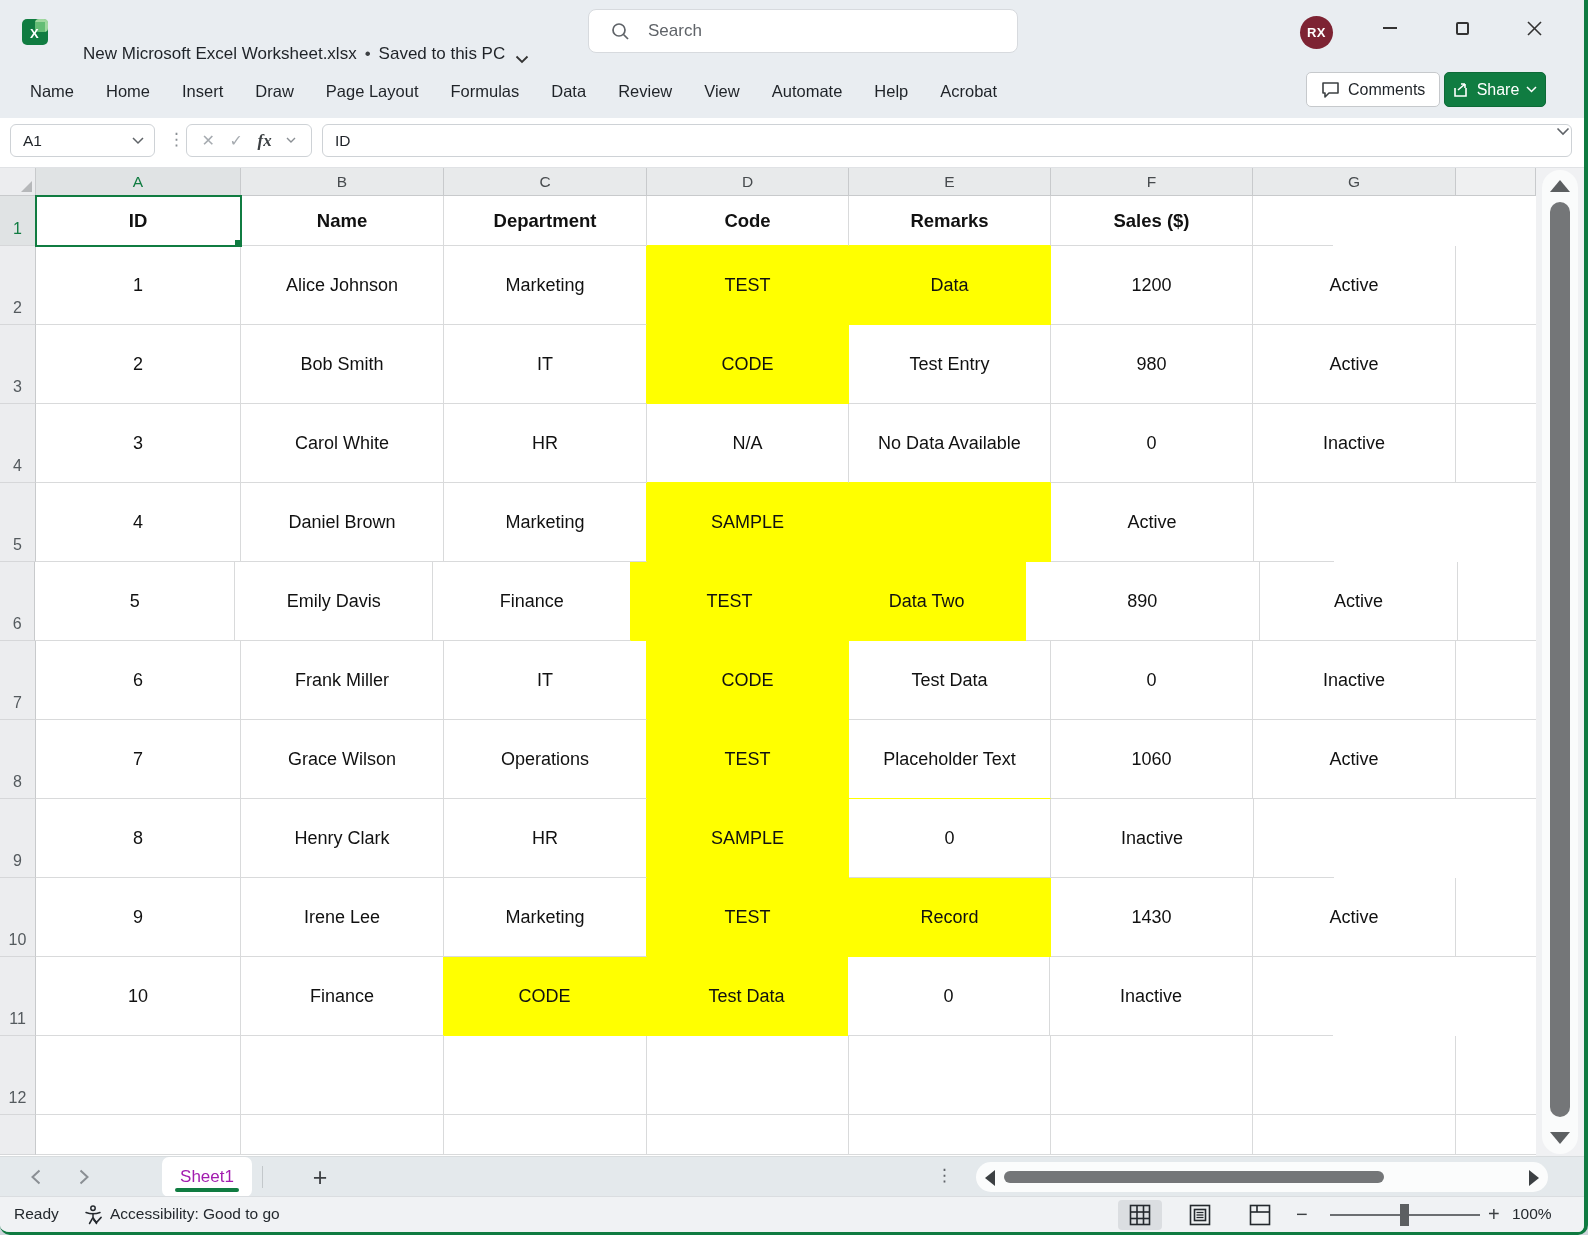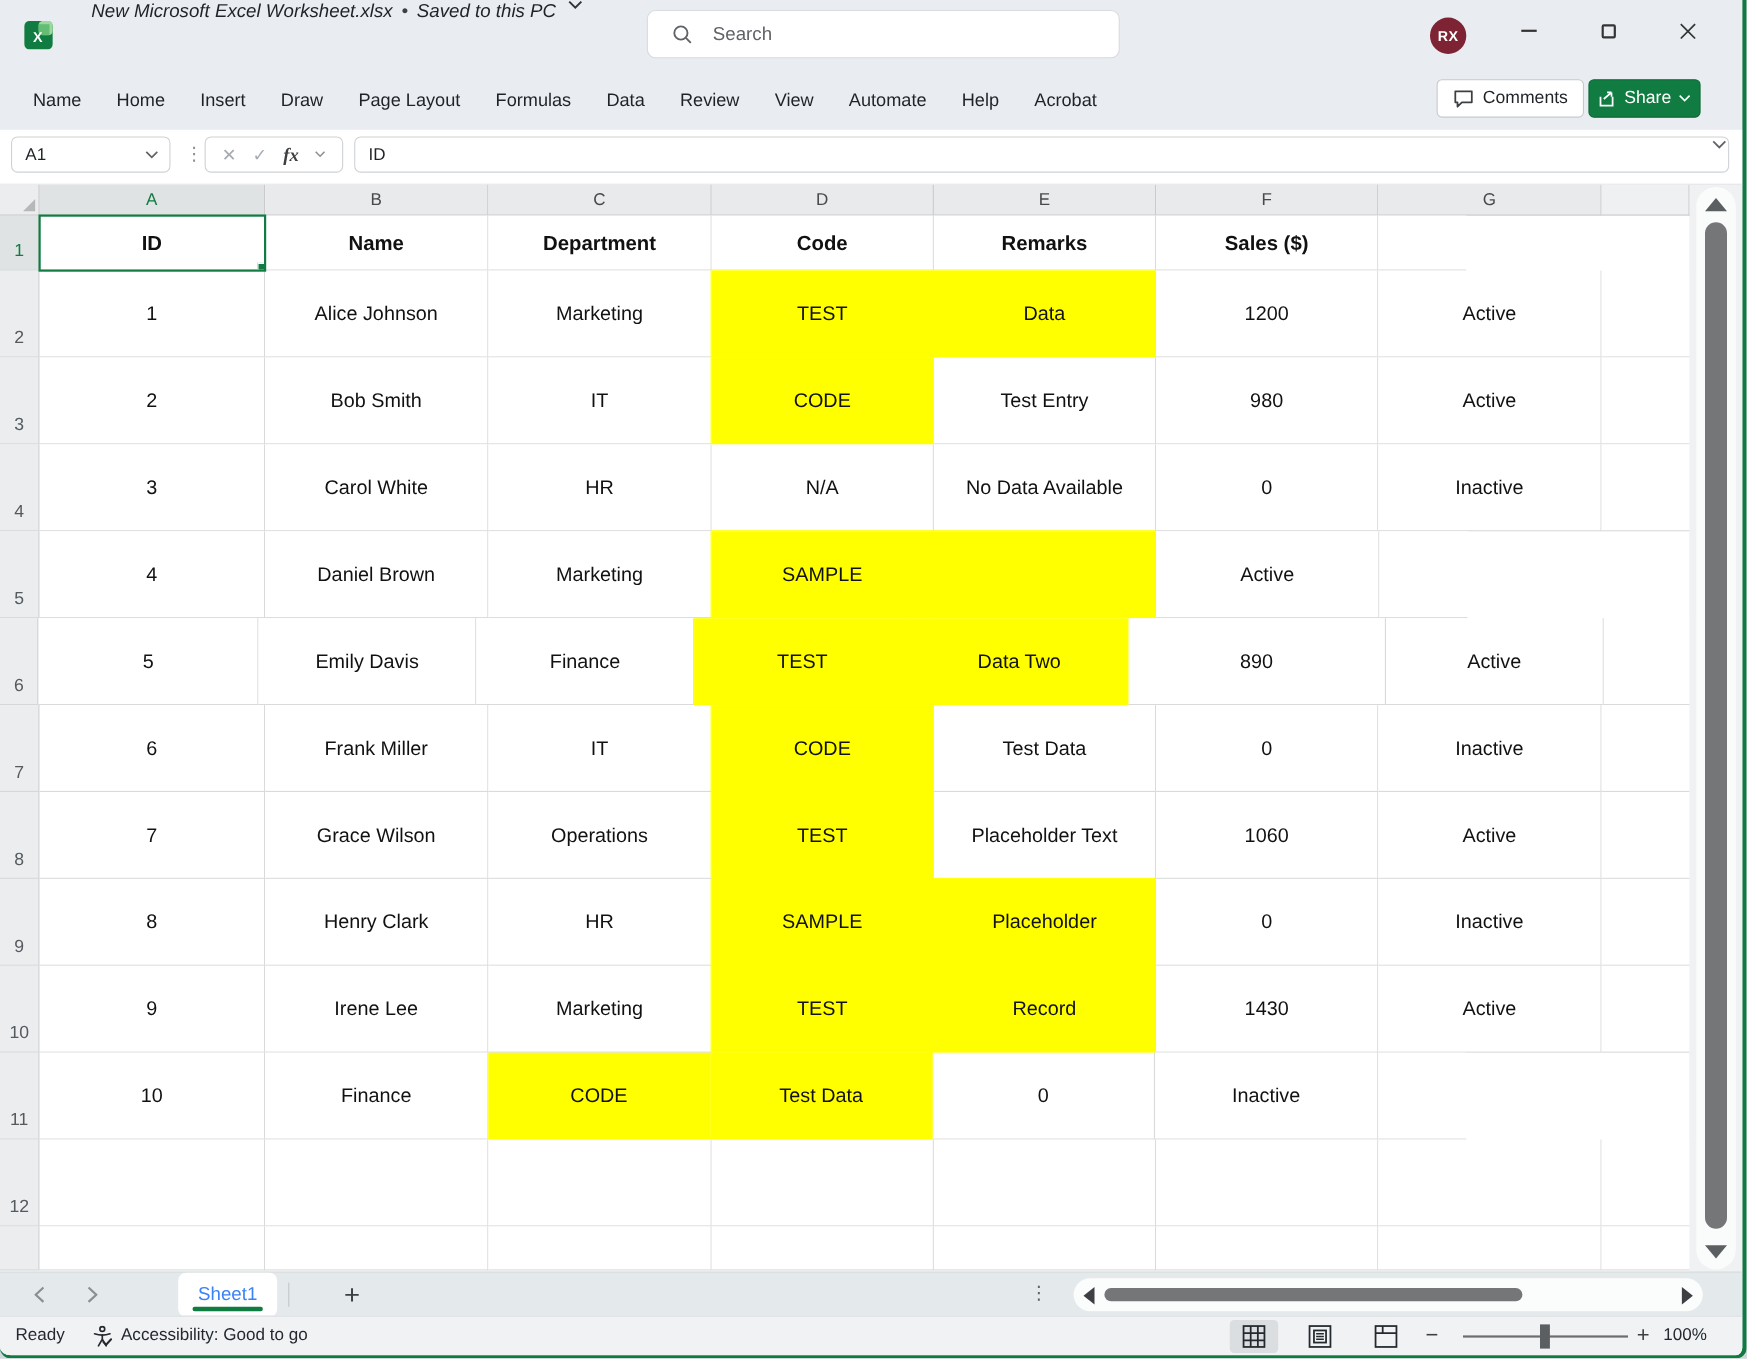--- a/index.html
+++ b/index.html
@@ -5,22 +5,22 @@
   * { margin:0; padding:0; box-sizing:border-box; }
   html,body { width:1588px; height:1235px; overflow:hidden;
     font-family:"Liberation Sans", sans-serif; background:#cfd6dc; }
   #window { position:relative; width:1588px; height:1235px; background:#E9EDF1;
     border-right:4px solid #0F7B41; border-bottom:3px solid #0F7B41;
     border-radius:0 0 10px 10px; overflow:hidden; }
 
   
   #titlebar { position:absolute; left:0; top:0; width:1584px; height:64px; display:flex; align-items:center; }
   #excel-logo { position:absolute; left:22px; top:19px; width:26px; height:26px; }
-  #doc-title { position:absolute; left:83px; top:0; height:64px; display:flex; align-items:flex-start; gap:8px;
-    font-size:17px; color:#1f2328; white-space:nowrap;font-style:italic; }
+  #doc-title { position:absolute; left:83px; top:0; height:64px; display:flex; align-items:flex-end; gap:8px;
+    font-size:17px; color:#1f2328; white-space:nowrap; }
   #doc-title .dot { color:#3c4043; }
   #save-chevron { margin-left:2px; }
   #search-box { position:absolute; left:588px; top:9px; width:430px; height:44px; background:#fff;
     border:1px solid #d7dade; border-radius:8px; display:flex; align-items:center; padding-left:22px; gap:18px; }
   #search-box .ph { color:#5f6368; font-size:17px; }
   #avatar { position:absolute; left:1300px; top:16px; width:33px; height:33px; border-radius:50%;
     background:#7D2333; color:#fff; font-size:13px; font-weight:bold; display:flex; align-items:center; justify-content:center; letter-spacing:.5px; }
   .winbtn { position:absolute; top:0; width:48px; height:56px; display:flex; align-items:center; justify-content:center; color:#333; }
   #btn-min { left:1366px; } #btn-max { left:1438px; } #btn-close { left:1510px; }
   #btn-min .bar { width:14px; height:2px; background:#333; }
@@ -76,21 +76,21 @@
   #vthumb { position:absolute; left:8px; top:32px; width:20px; height:915px; background:#747678; border-radius:10px; }
   .varrow { position:absolute; left:8px; width:0; height:0; border-left:10px solid transparent; border-right:10px solid transparent; }
   #varrow-up { top:10px; border-bottom:12px solid #5c5f61; }
   #varrow-down { bottom:10px; border-top:12px solid #5c5f61; }
 
   
   #tabbar { position:absolute; left:0; top:1156px; width:1584px; height:40px; background:#E4E9EC; border-top:1px solid #d8dcde; }
   .nav-chev { position:absolute; top:8px; width:24px; height:24px; display:flex; align-items:center; justify-content:center; color:#8a8f94; }
   #nav-left { left:24px; } #nav-right { left:72px; }
   #sheet-tab { position:absolute; left:162px; top:0; width:90px; height:40px; background:#fff; border-radius:7px;
-    display:flex; align-items:center; justify-content:center; font-size:17px; color:#3b82f6; font-weight:500; }
+    display:flex; align-items:center; justify-content:center; font-size:17px; color:#a21caf; font-weight:500; }
   #sheet-tab .underline { position:absolute; left:13px; right:13px; bottom:5px; height:4px; background:#107C41; border-radius:2px; }
   #tab-divider { position:absolute; left:262px; top:9px; width:1px; height:22px; background:#c3c8cb; }
   #add-sheet { position:absolute; left:304px; top:4px; width:32px; height:32px; display:flex; align-items:center; justify-content:center;
     font-size:25px; font-weight:300; color:#3c4043; }
   #h-dots { position:absolute; left:936px; top:8px; color:#5f6368; font-size:17px; }
   #hscroll { position:absolute; left:976px; top:5px; width:572px; height:30px; background:#FBFCFC; border-radius:15px; }
   #hthumb { position:absolute; left:28px; top:9px; width:380px; height:12px; background:#747678; border-radius:6px; }
   .harrow { position:absolute; top:8px; width:0; height:0; border-top:8px solid transparent; border-bottom:8px solid transparent; }
   #harrow-left { left:9px; border-right:10px solid #3c4043; }
   #harrow-right { right:9px; border-left:10px solid #3c4043; }
@@ -309,21 +309,20 @@
           <div class="cell" style="width: 202px;">1060</div>
           <div class="cell" style="width: 203px;">Active</div>
           <div class="cell" style="width: 80px; border-right: none;"></div>
         </div>
         <div class="grid-row" style="height: 79px;">
           <div class="row-h">9</div>
           <div class="cell" style="width: 205px;">8</div>
           <div class="cell" style="width: 203px;">Henry Clark</div>
           <div class="cell" style="width: 203px; border-right-color: rgb(255, 255, 0);">HR</div>
           <div class="cell" style="width: 202px; background: rgb(255, 255, 0); border-right-color: rgb(255, 255, 0); border-bottom-color: rgb(255, 255, 0);">SAMPLE</div>
-          <div class="cell" style="width: 202px; background: rgb(255, 255, 0); border-right-color: rgb(255, 255, 0); border-bottom-color: rgb(255, 255, 0);">Placeholder</div>
           <div class="cell" style="width: 202px;">0</div>
           <div class="cell" style="width: 203px;">Inactive</div>
           <div class="cell" style="width: 80px; border-right: none;"></div>
         </div>
         <div class="grid-row" style="height: 79px;">
           <div class="row-h">10</div>
           <div class="cell" style="width: 205px;">9</div>
           <div class="cell" style="width: 203px;">Irene Lee</div>
           <div class="cell" style="width: 203px; border-right-color: rgb(255, 255, 0);">Marketing</div>
           <div class="cell" style="width: 202px; background: rgb(255, 255, 0); border-right-color: rgb(255, 255, 0); border-bottom-color: rgb(255, 255, 0);">TEST</div>

